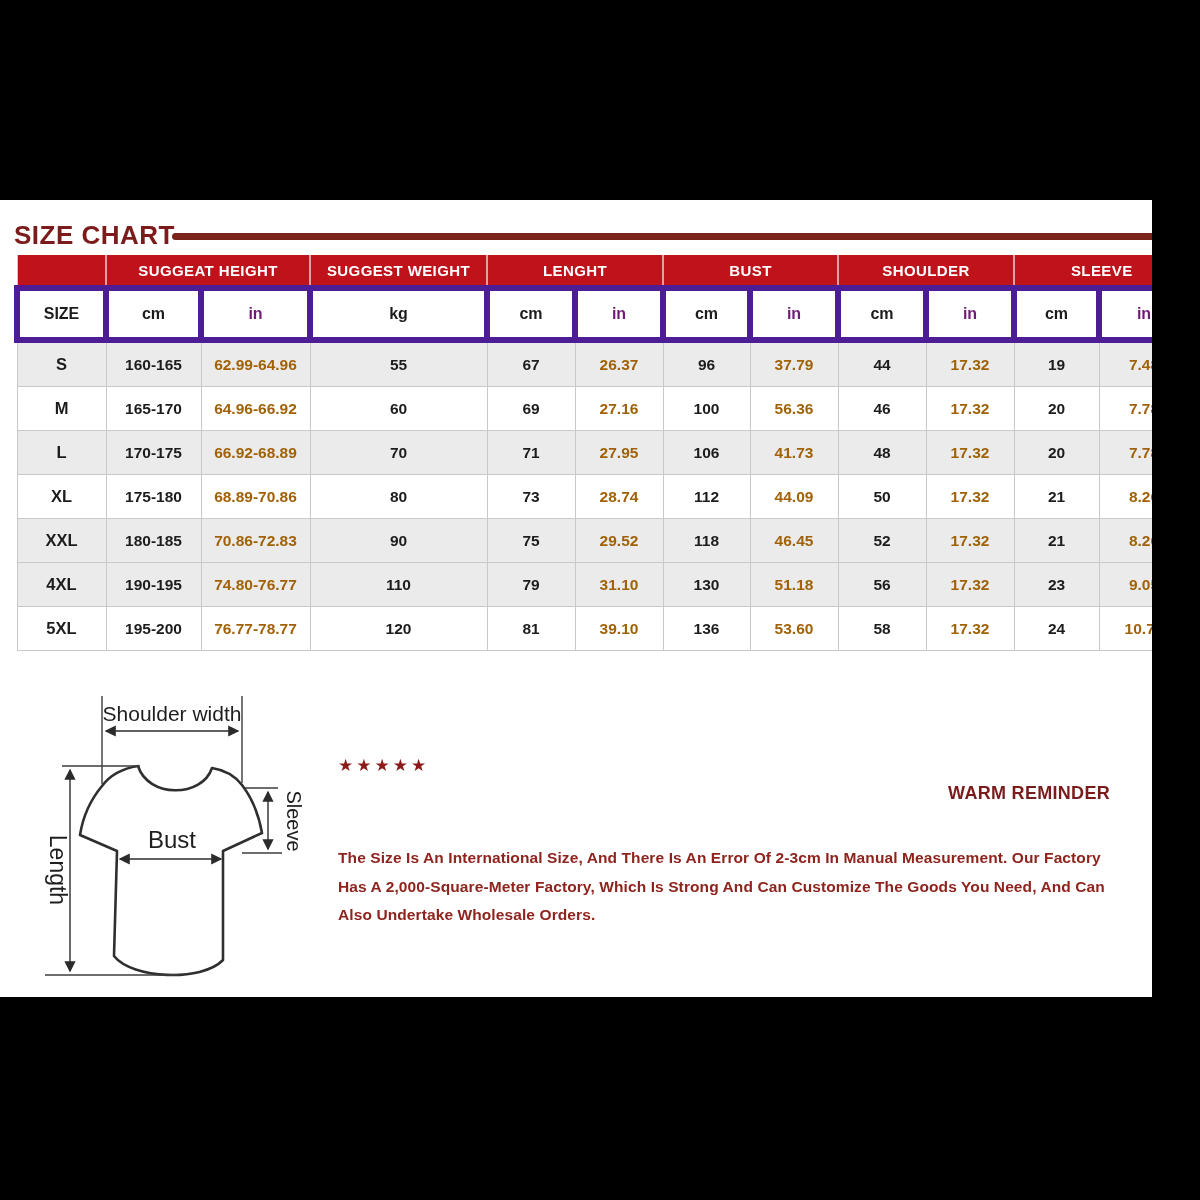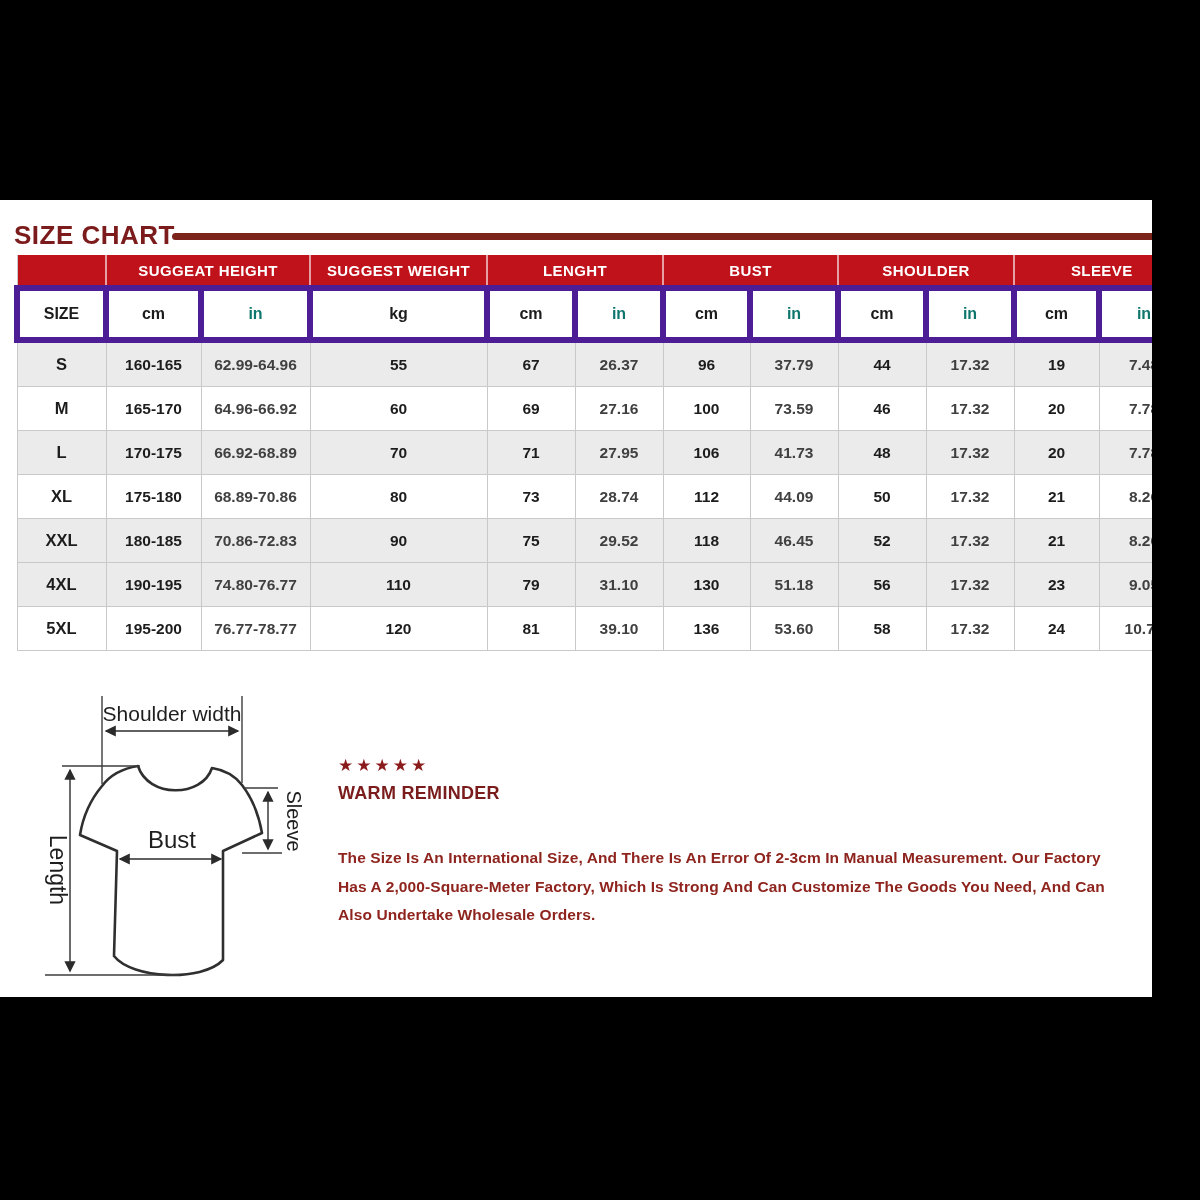--- a/index.html
+++ b/index.html
@@ -22,34 +22,34 @@
   .size-table th,.size-table td{padding:0;text-align:center;vertical-align:middle;}
   tr.group-row th{background:#c0121b;color:#fff;font-size:15px;font-weight:700;
         height:30px;letter-spacing:.4px;border-left:2px solid rgba(255,255,255,.6);}
   tr.group-row th:first-child{border-left:none;}
   th.corner{background:
         linear-gradient(to bottom right, rgba(0,0,0,0) calc(50% - 1px),
           rgba(255,230,230,.85) calc(50% - 1px), rgba(255,230,230,.85) calc(50% + 1px),
           rgba(0,0,0,0) calc(50% + 1px)), #c0121b;}
   tr.unit-row td{height:46px;background:#fff;font-size:16px;font-weight:700;color:#1c1c1c;
         border:6px solid #4c1d95;}
-  tr.unit-row td.in-unit{color:#0f766e;}
+  tr.unit-row td.in-unit{color:#701a75;}
   .size-table tbody td{height:43px;font-size:15.5px;font-weight:700;color:#1c1c1c;
         border:1px solid #c9c9c9;background:#fff;}
   .size-table tbody tr.stripe td{background:#ebebeb;}
-  .size-table tbody td.in-val{color:#404040;}
+  .size-table tbody td.in-val{color:#a16207;}
   .size-table tbody td.size-col{font-size:16.5px;}
 
   
   .diagram{position:absolute;left:14px;top:688px;}
 
   
   .reminder{position:absolute;left:338px;top:756px;width:772px;}
   .stars{font-size:17px;color:#8b1a1a;letter-spacing:3px;line-height:20px;}
-  .reminder-heading{margin-top:7px;font-size:18px;font-weight:800;color:#7a1c1c;letter-spacing:.3px;}
+  .reminder-heading{margin-top:7px;font-size:18px;font-weight:800;color:#7a1c1c;letter-spacing:.3px;text-align:right;}
   .reminder-body{margin-top:40px;font-size:15.5px;font-weight:700;color:#8e241d;
         line-height:28.5px;letter-spacing:.1px;}
 
   
   .corner-mark{position:absolute;left:1156px;top:942px;}
 </style>
 </head>
 <body>
 
 <div class="page">
@@ -118,21 +118,21 @@
           <td class="in-val">7.48</td>
         </tr>
         <tr>
           <td class="size-col">M</td>
           <td>165-170</td>
           <td class="in-val">64.96-66.92</td>
           <td>60</td>
           <td>69</td>
           <td class="in-val">27.16</td>
           <td>100</td>
-          <td class="in-val">73.59</td>
+          <td class="in-val">56.36</td>
           <td>46</td>
           <td class="in-val">17.32</td>
           <td>20</td>
           <td class="in-val">7.78</td>
         </tr>
         <tr class="stripe">
           <td class="size-col">L</td>
           <td>170-175</td>
           <td class="in-val">66.92-68.89</td>
           <td>70</td>

